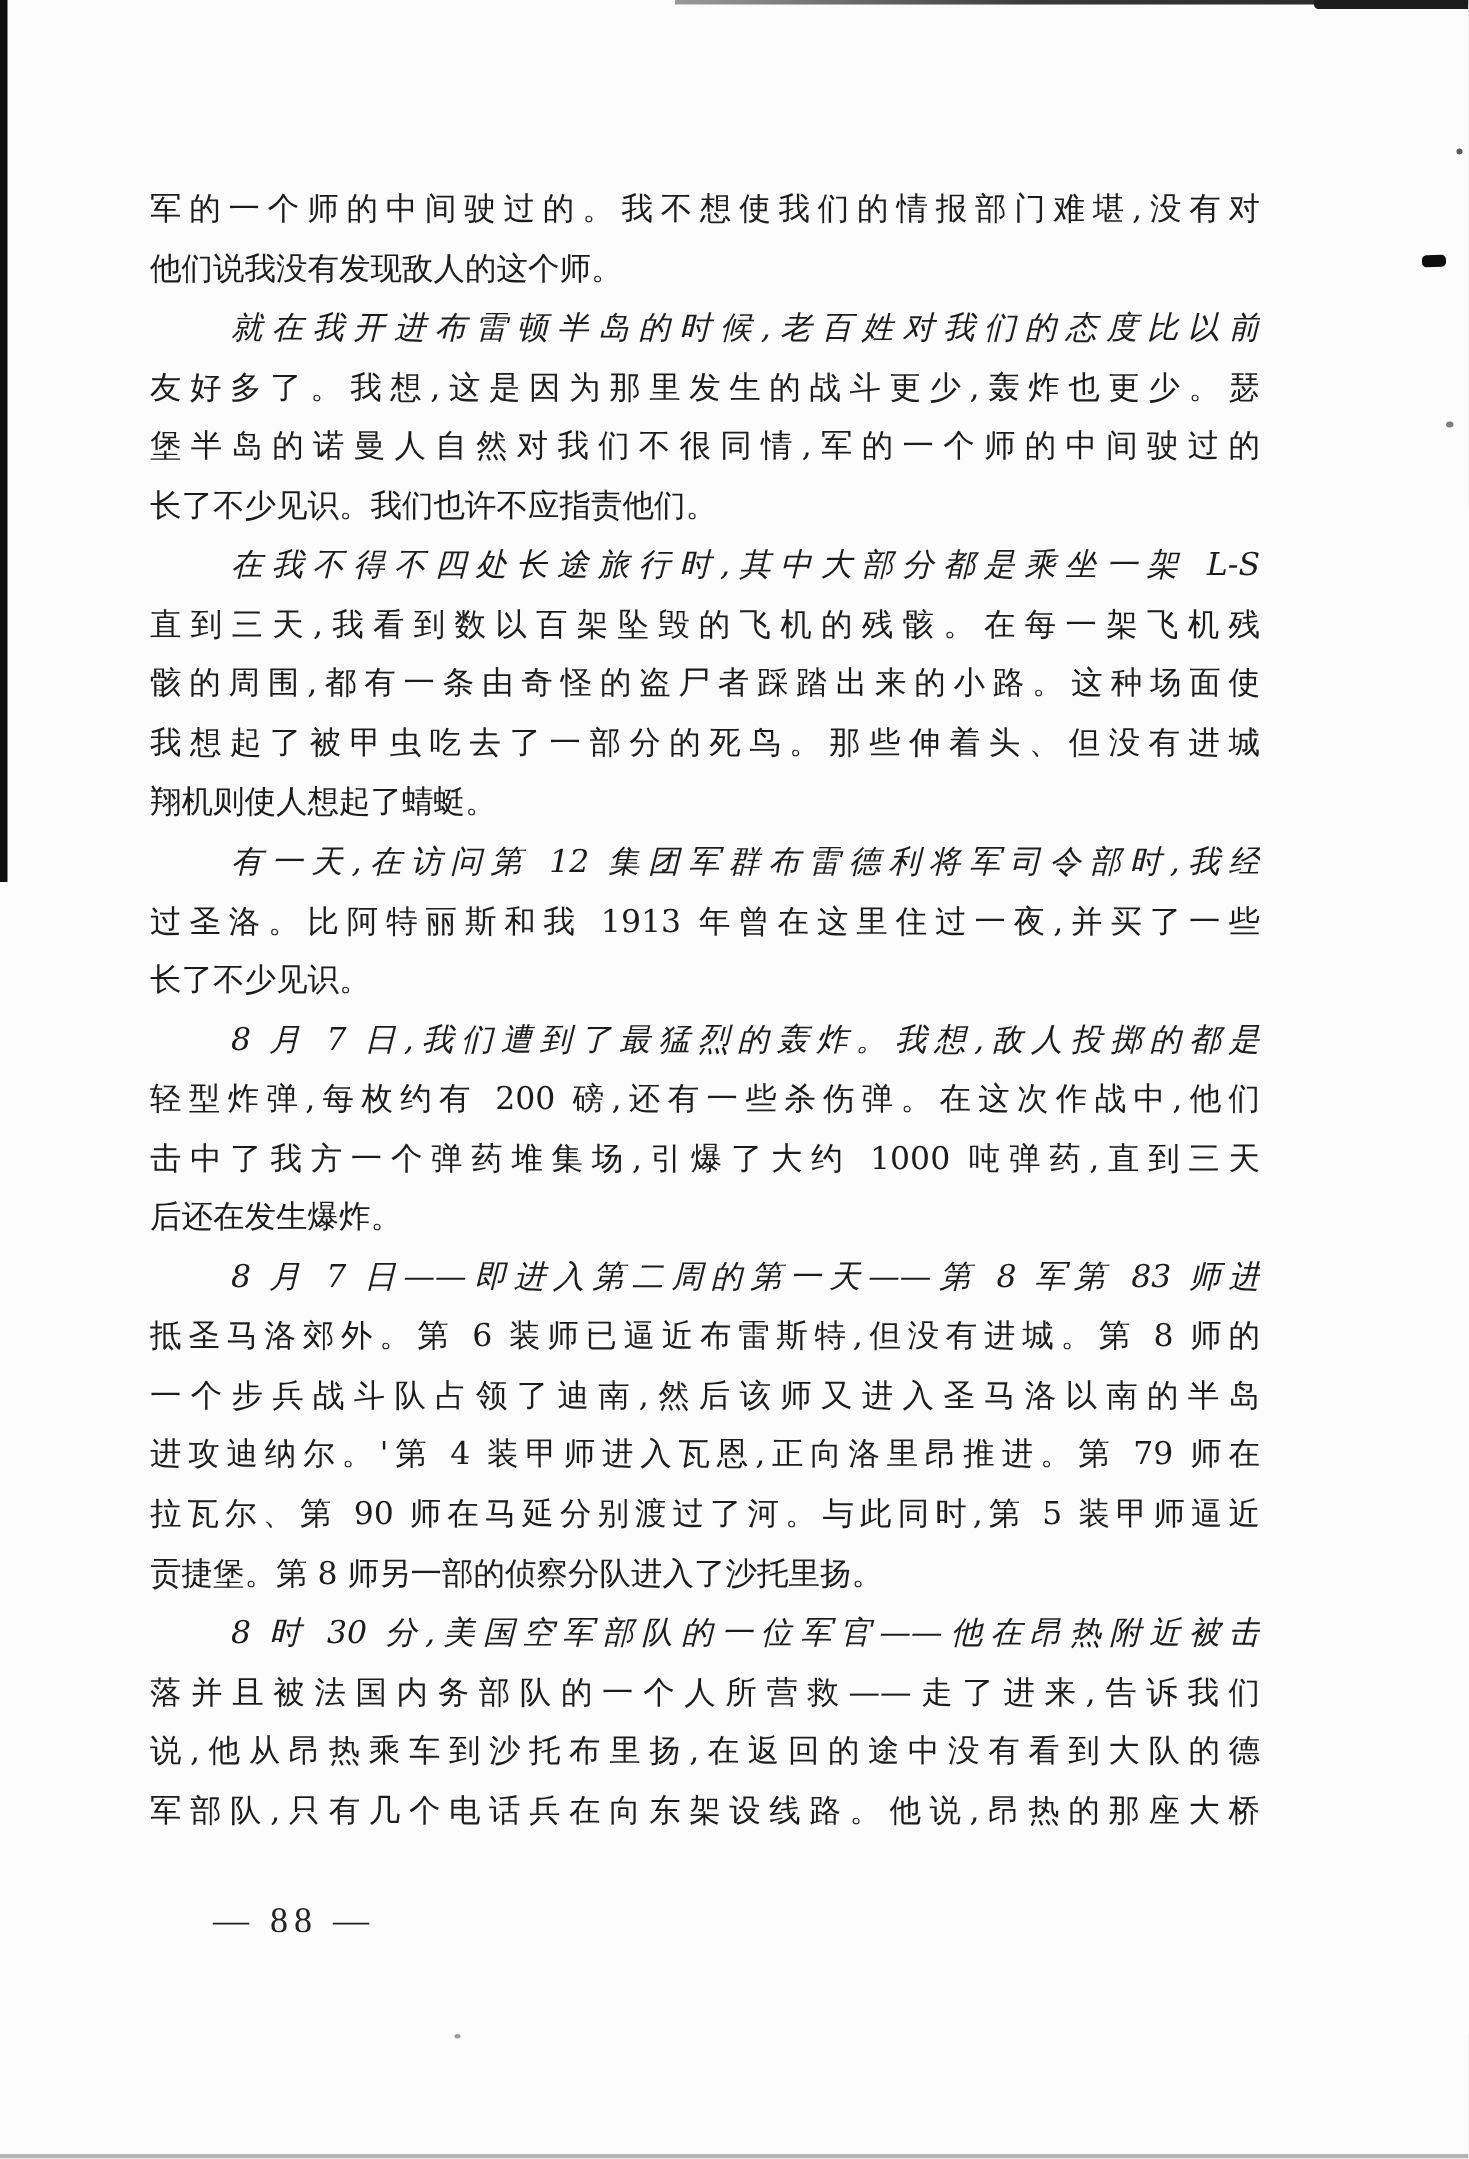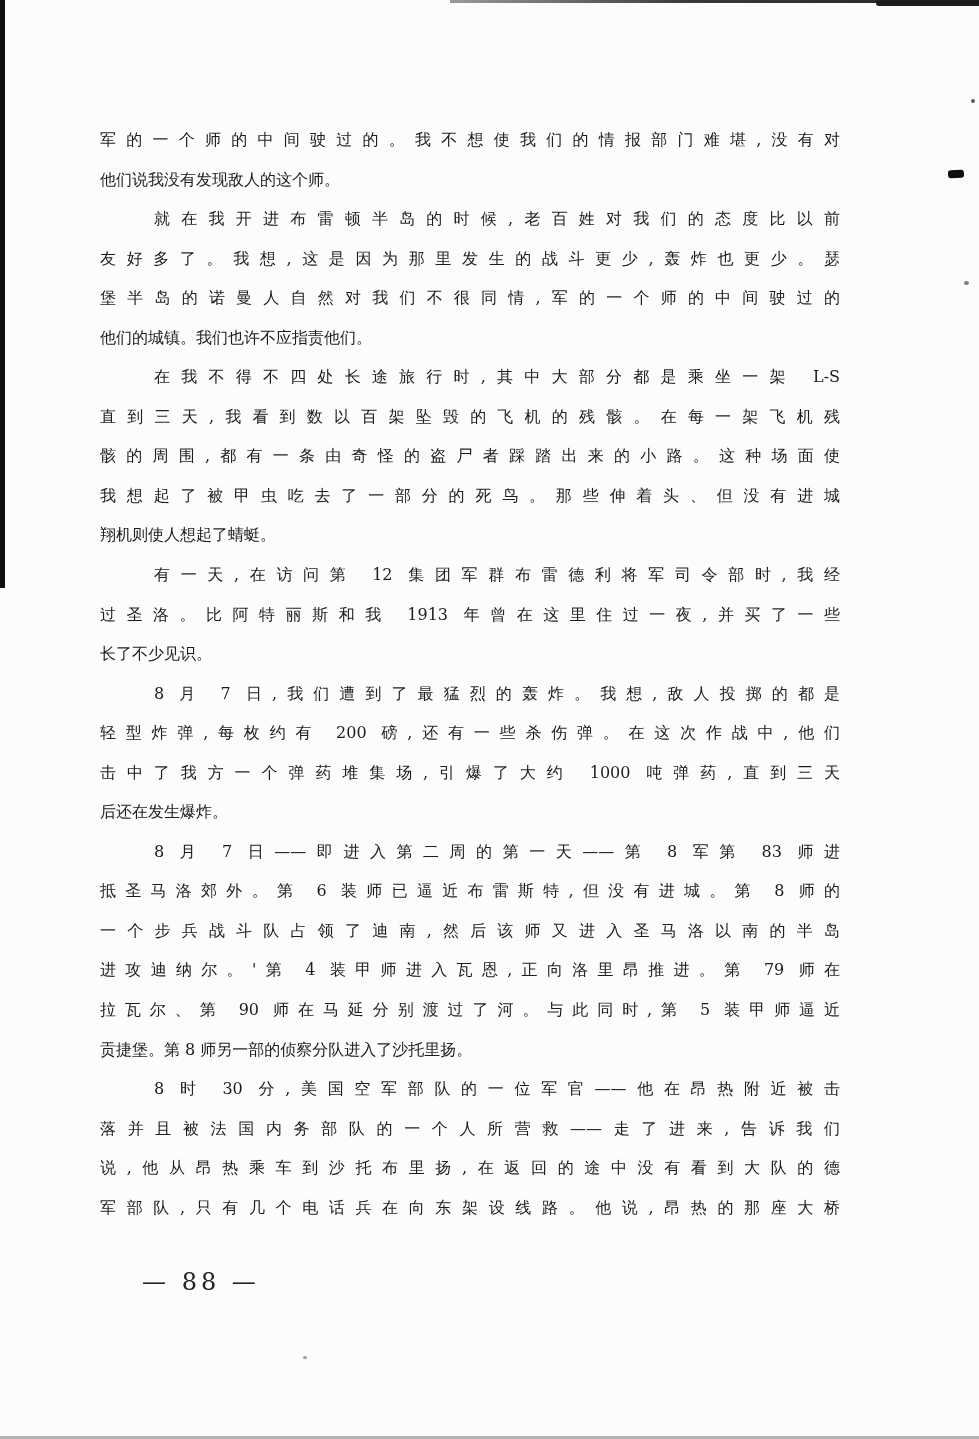--- a/index.html
+++ b/index.html
@@ -14,41 +14,42 @@
     overflow: hidden;
   }
   
   .text-block {
     position: absolute;
     left: 100px;
     top: 120px;
     width: 740px;
   }
   .line {
-    font-size: 16px;
+    font-size: 21px;
     line-height: 39.55px;
     height: 39.55px;
     overflow: hidden;
     white-space: normal;
     text-align: left;
     color: var(--ink, #1c1c1c);
   }
   .line.fill {
     text-align: justify;
     text-align-last: justify;
   }
-  .line.indent { text-indent: 54px; }
+  .line.indent { text-indent: 54px; font-style: italic; }
   
   .page-number {
     position: absolute;
     left: 142px;
     top: 1268px;
     font-size: 24px;
     letter-spacing: 4px;
     color: #222;
+    font-family: Liberation Serif, serif;
   }
   
   .artifact { position: absolute; pointer-events: none; }
   .edge-left   { left: 0; top: 0; width: 5px; height: 588px; background: #101010; }
   .edge-top    { left: 450px; top: 0; width: 529px; height: 3px;
                  background: linear-gradient(to right, #9a9a9a, #3a3a3a 45%, #242424); }
   .edge-top-right { left: 876px; top: 0; width: 103px; height: 6px; background: #1d1d1d;
                  border-bottom-left-radius: 3px; }
   .edge-bottom { left: 0; top: 1436px; width: 979px; height: 3px; background: #b3b3b3; }
   .speck-dash  { left: 948px; top: 170px; width: 16px; height: 8px; background: #0e0e0e;
@@ -70,21 +71,21 @@
   <div class="artifact speck-dot-1"></div>
   <div class="artifact speck-dot-2"></div>
   <div class="artifact speck-dot-3"></div>
 
   <div class="text-block" id="text-block">
       <div class="line fill">军的一个师的中间驶过的。我不想使我们的情报部门难堪,没有对</div>
       <div class="line">他们说我没有发现敌人的这个师。</div>
       <div class="line fill indent">就在我开进布雷顿半岛的时候,老百姓对我们的态度比以前</div>
       <div class="line fill">友好多了。我想,这是因为那里发生的战斗更少,轰炸也更少。瑟</div>
       <div class="line fill">堡半岛的诺曼人自然对我们不很同情,军的一个师的中间驶过的</div>
-      <div class="line">他们的城镇。我们也许不应指责他们。</div>
+      <div class="line">长了不少见识。我们也许不应指责他们。</div>
       <div class="line fill indent">在我不得不四处长途旅行时,其中大部分都是乘坐一架 L-S</div>
       <div class="line fill">直到三天,我看到数以百架坠毁的飞机的残骸。在每一架飞机残</div>
       <div class="line fill">骸的周围,都有一条由奇怪的盗尸者踩踏出来的小路。这种场面使</div>
       <div class="line fill">我想起了被甲虫吃去了一部分的死鸟。那些伸着头、但没有进城</div>
       <div class="line">翔机则使人想起了蜻蜓。</div>
       <div class="line fill indent">有一天,在访问第 12 集团军群布雷德利将军司令部时,我经</div>
       <div class="line fill">过圣洛。比阿特丽斯和我 1913 年曾在这里住过一夜,并买了一些</div>
       <div class="line">长了不少见识。</div>
       <div class="line fill indent">8 月 7 日,我们遭到了最猛烈的轰炸。我想,敌人投掷的都是</div>
       <div class="line fill">轻型炸弹,每枚约有 200 磅,还有一些杀伤弹。在这次作战中,他们</div>

